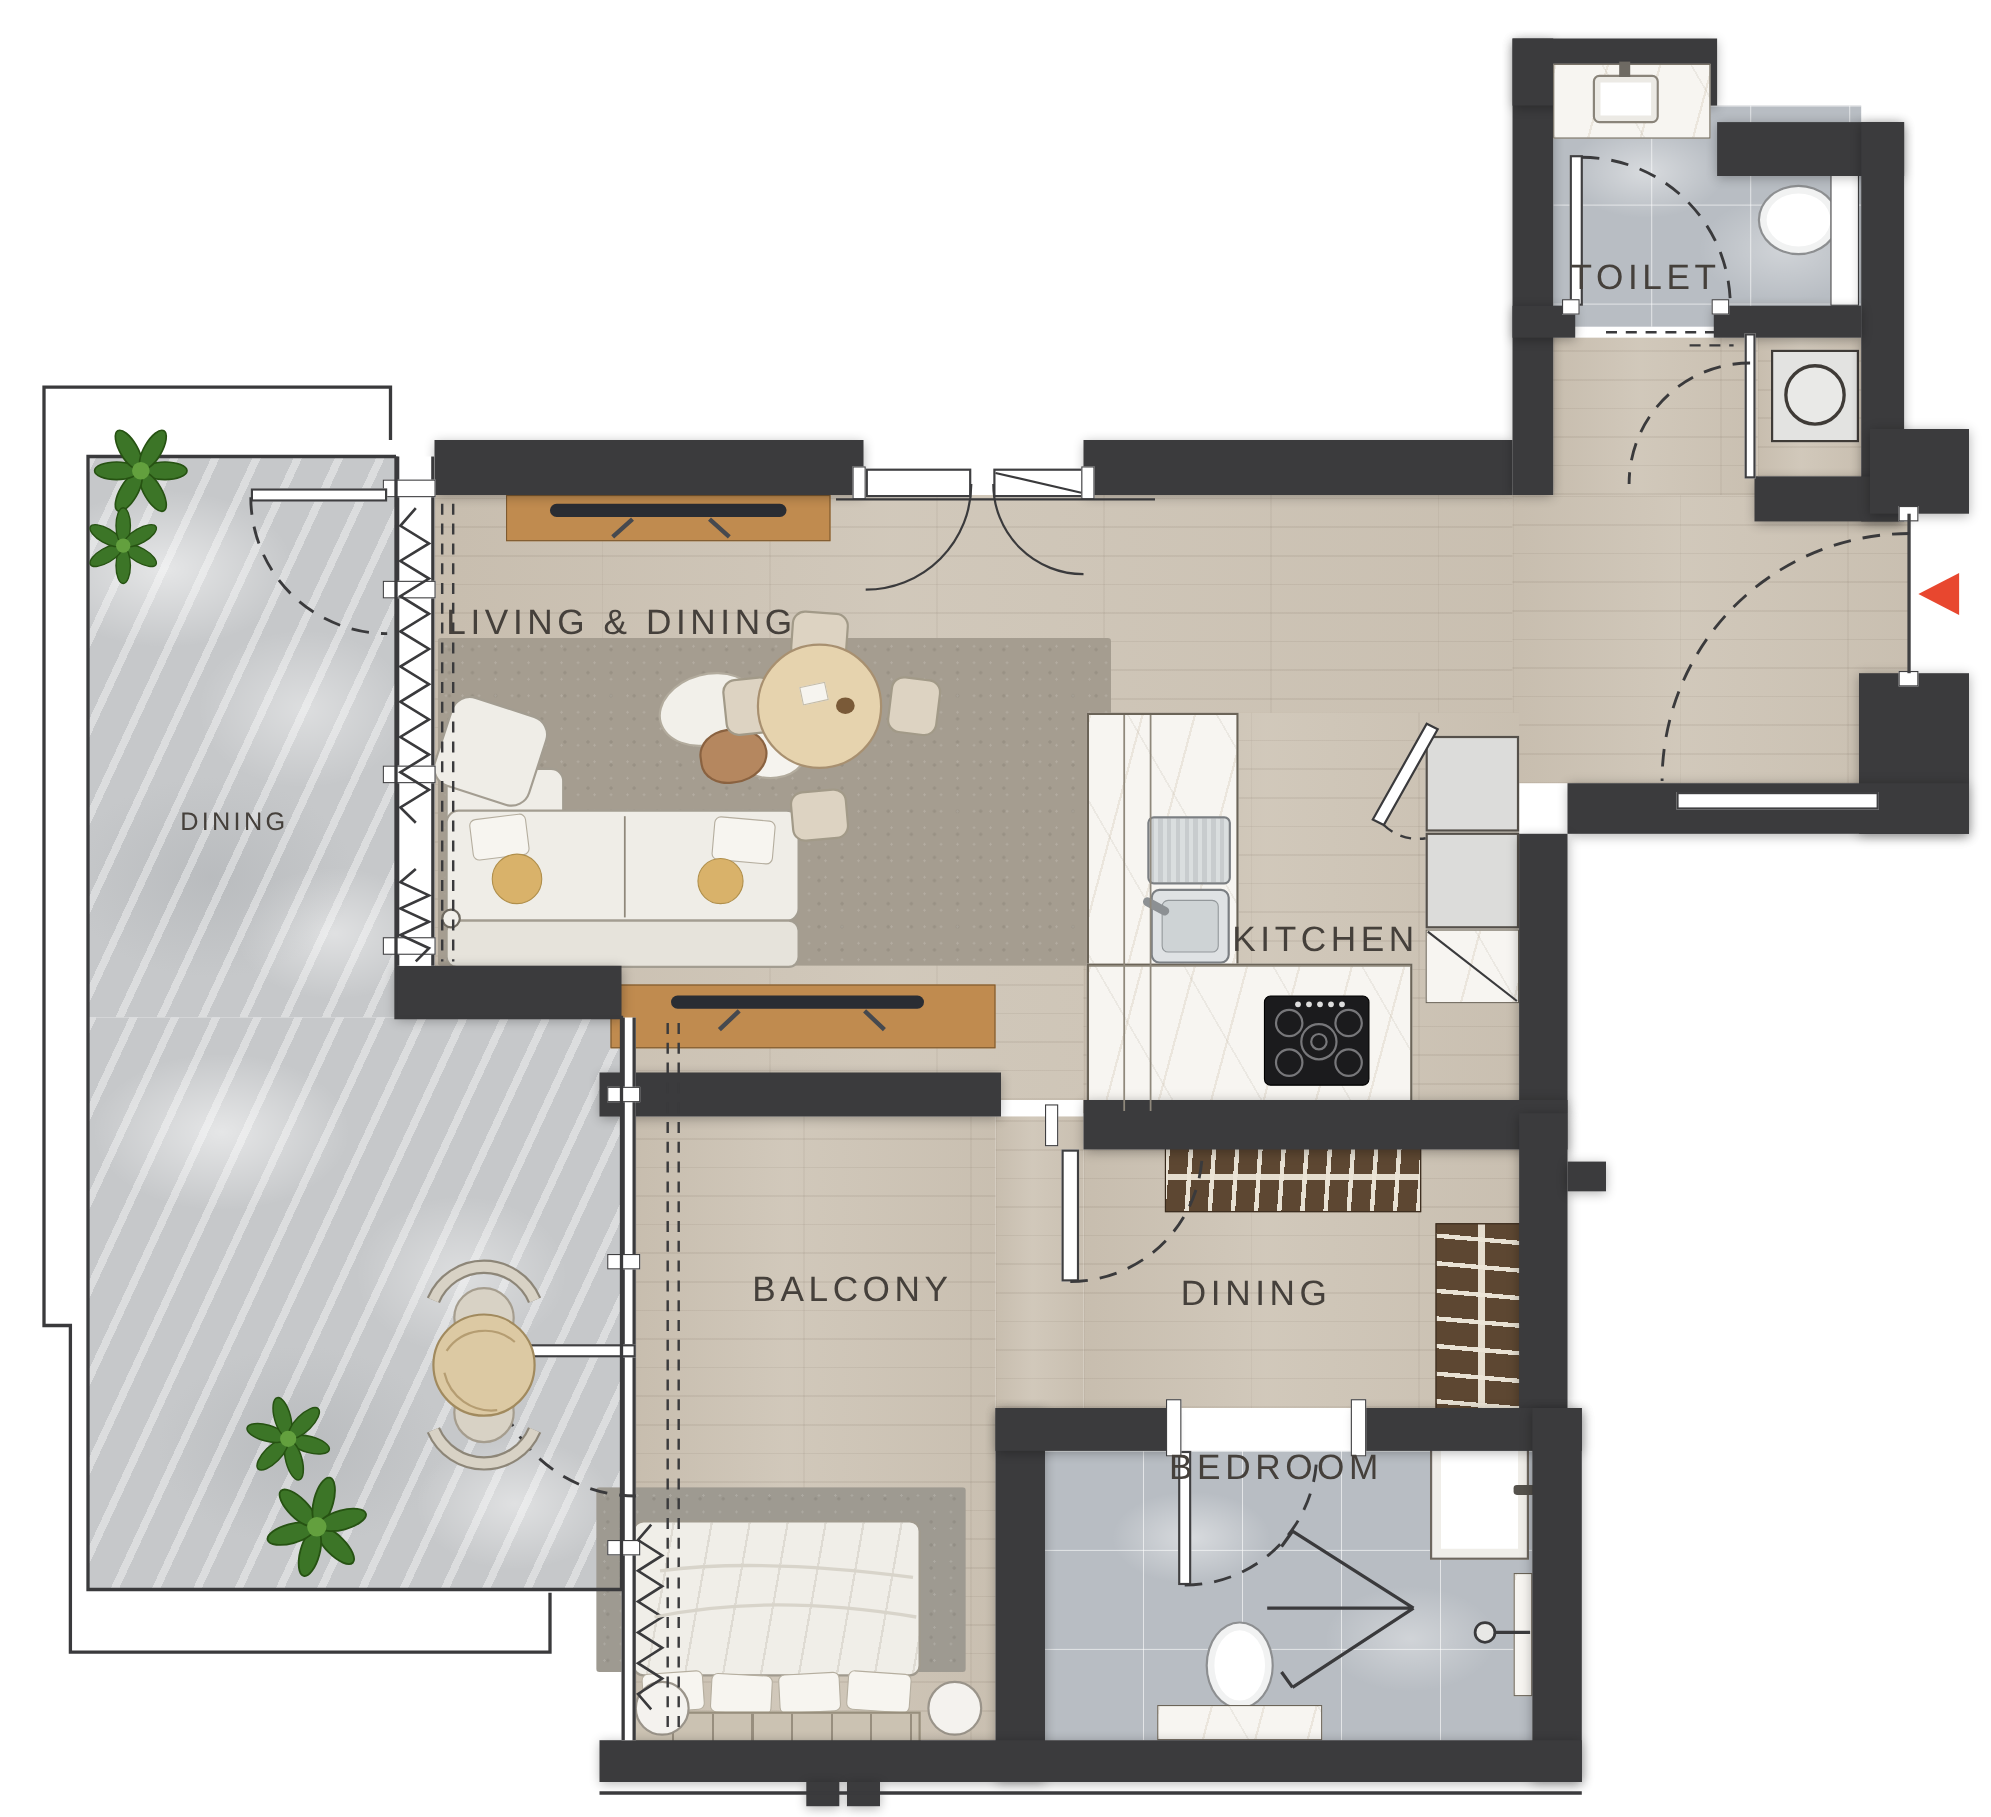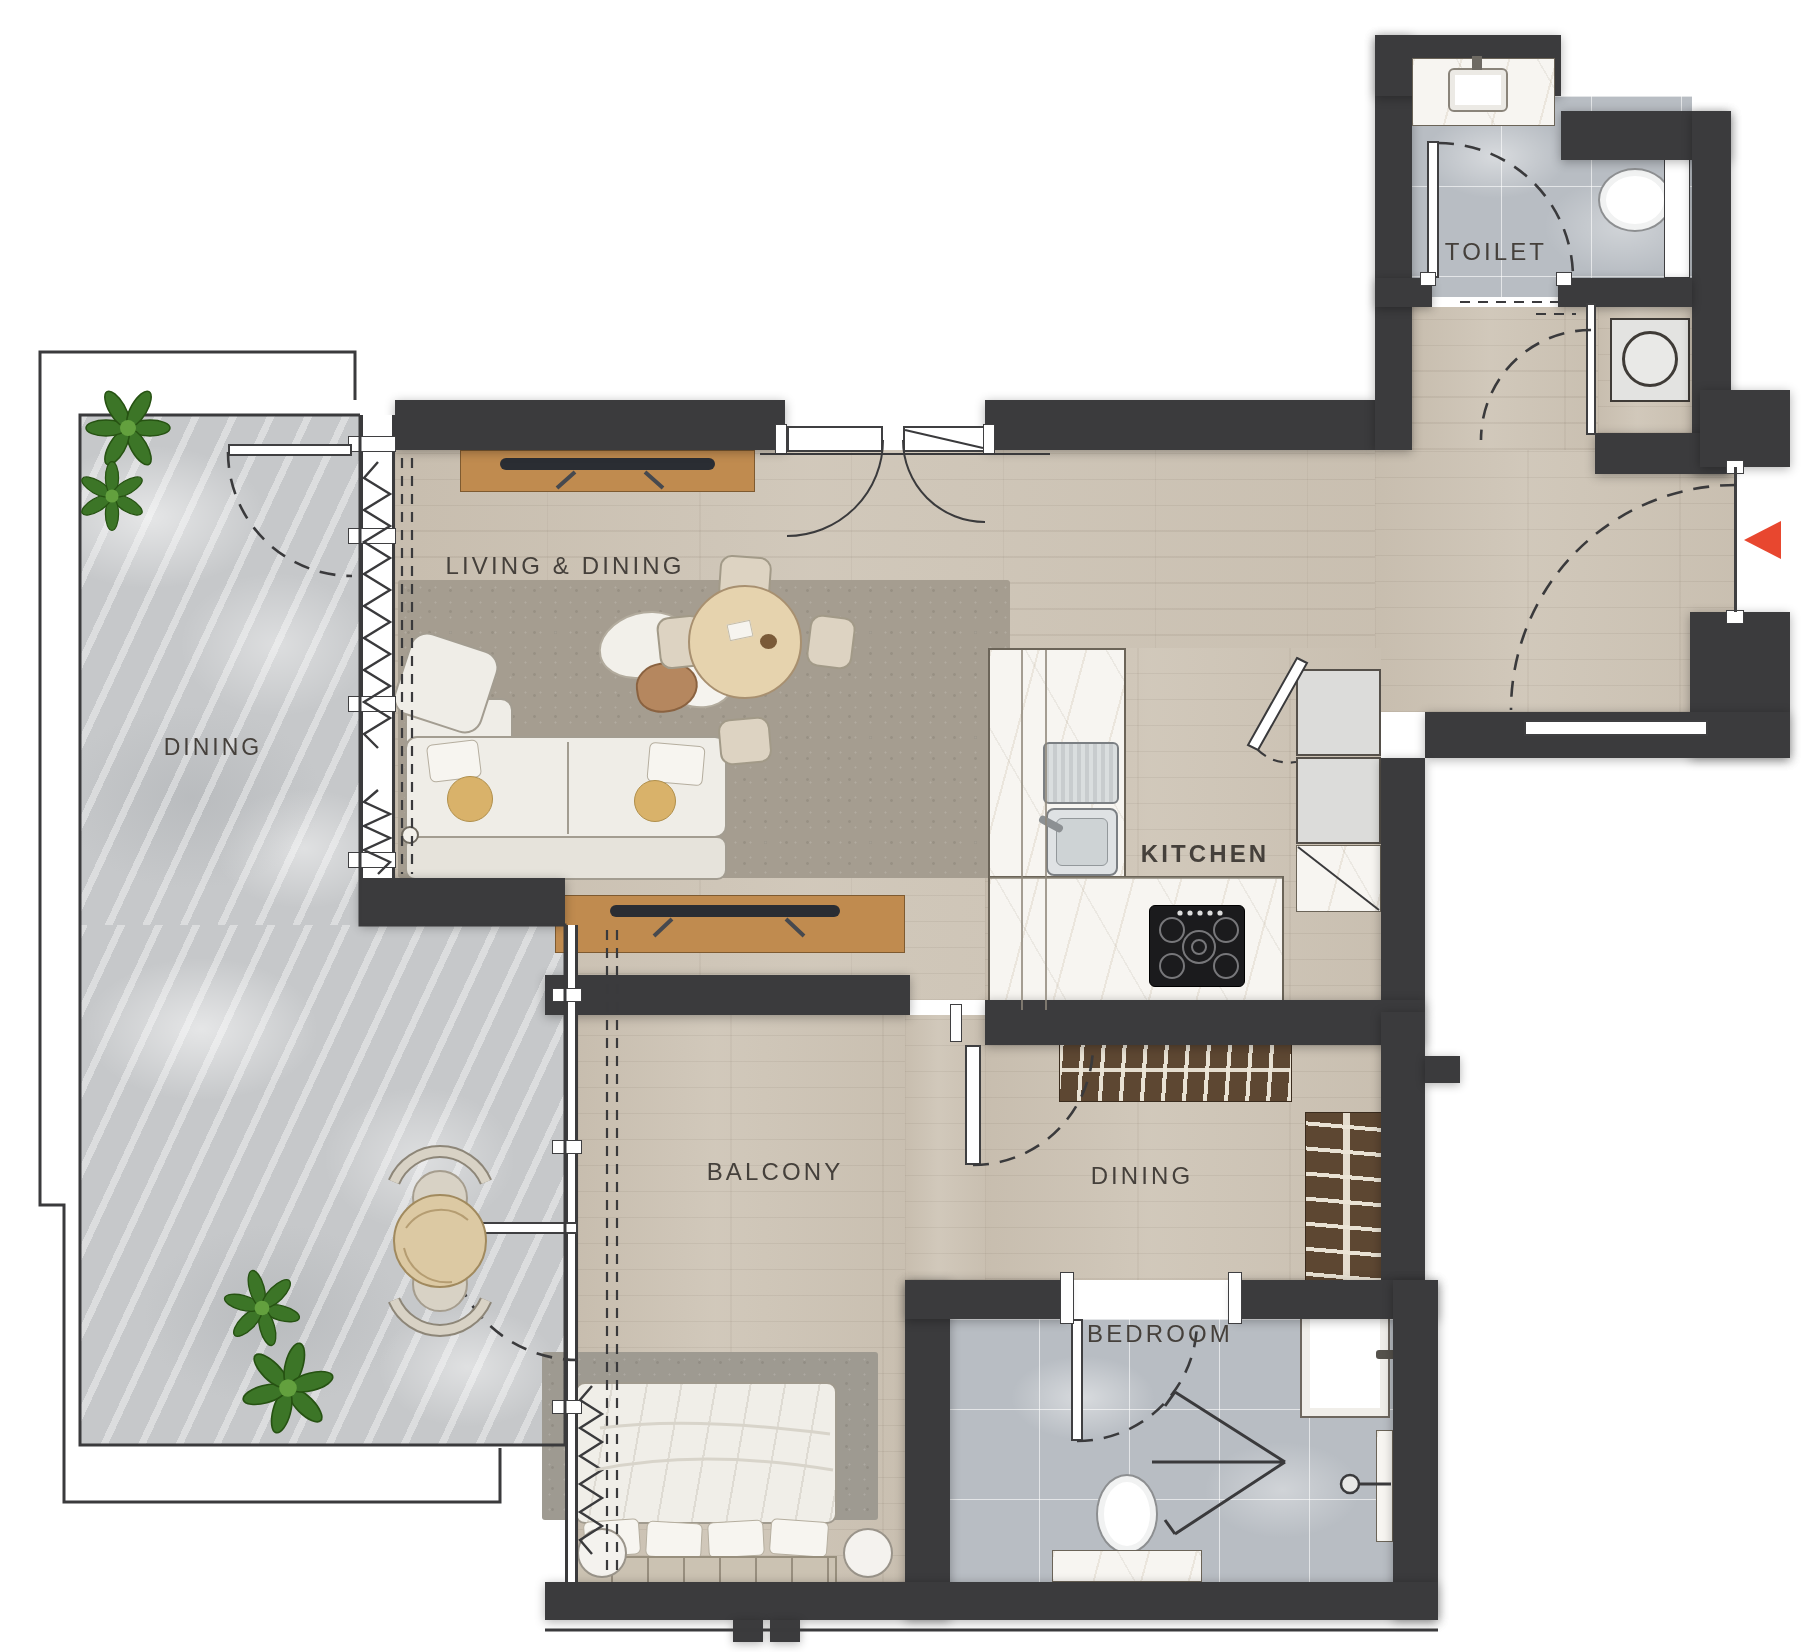--- a/index.html
+++ b/index.html
@@ -33,21 +33,21 @@
   .wr{background-color:#5d4732;border:1.5px solid #3a2c1e;}
   .wr.h{background-image:
           linear-gradient(0deg,transparent 46%,rgba(236,229,215,.95) 46% 54%,transparent 54%),
           repeating-linear-gradient(94deg,#e9e2d4 0 4px,transparent 4px 21px);}
   .wr.v{background-image:
           linear-gradient(90deg,transparent 46%,rgba(236,229,215,.95) 46% 54%,transparent 54%),
           repeating-linear-gradient(5deg,#e9e2d4 0 4px,transparent 4px 25px);}
   .leaf{background:#fff;border:2px solid #3f3f41;}
   .jamb{background:#fff;border:1.5px solid #3f3f41;}
   .winstrip{background:#fff;border-left:3px solid #3a3a3c;border-right:3px solid #3a3a3c;}
-  .lbl{color:#45403b;font-size:24px;letter-spacing:.13em;transform:translate(-50%,-50%);
+  .lbl{color:#45403b;font-size:32px;letter-spacing:.13em;transform:translate(-50%,-50%);
        white-space:nowrap;z-index:60;}
   .rug{background-color:#a59d90;border-radius:3px;
        background-image:radial-gradient(rgba(255,255,255,.14) 9%,transparent 10%),
                         radial-gradient(rgba(60,55,48,.12) 9%,transparent 10%);
        background-size:15px 15px,21px 21px;}
   .soft{background:#efede7;border:2px solid #a39d91;border-radius:12px;}
   .pillow{background:#f7f5f0;border:1.5px solid #b5ae9f;border-radius:6px;}
   .pouf{border-radius:50%;background:#d9b26a;border:1.5px solid #b08f4b;}
   .appl{background:#dcdcda;border:2px solid #55504a;}
   svg.ov{position:absolute;left:0;top:0;z-index:50;pointer-events:none;}
@@ -315,18 +315,18 @@
           <ellipse transform="rotate(285)" cx="22" cy="0" rx="20" ry="8"></ellipse>
             <ellipse transform="rotate(345)" cx="22" cy="0" rx="20" ry="8"></ellipse>
         </g>
           <circle r="8" fill="#63a03e"></circle>
       </g>
     </g>
   </svg>
 
   <div class="lbl" style="left:565px;top:566px;">LIVING &amp; DINING</div>
   <div class="lbl" style="left:213px;top:747px;font-size:23px;">DINING</div>
-  <div class="lbl" style="left:1205px;top:854px;font-weight:bold;">KITCHEN</div>
+  <div class="lbl" style="left:1205px;top:854px;">KITCHEN</div>
   <div class="lbl" style="left:1496px;top:252px;">TOILET</div>
   <div class="lbl" style="left:775px;top:1172px;">BALCONY</div>
   <div class="lbl" style="left:1142px;top:1176px;">DINING</div>
   <div class="lbl" style="left:1160px;top:1334px;">BEDROOM</div>
 </div>
 
 </body></html>

